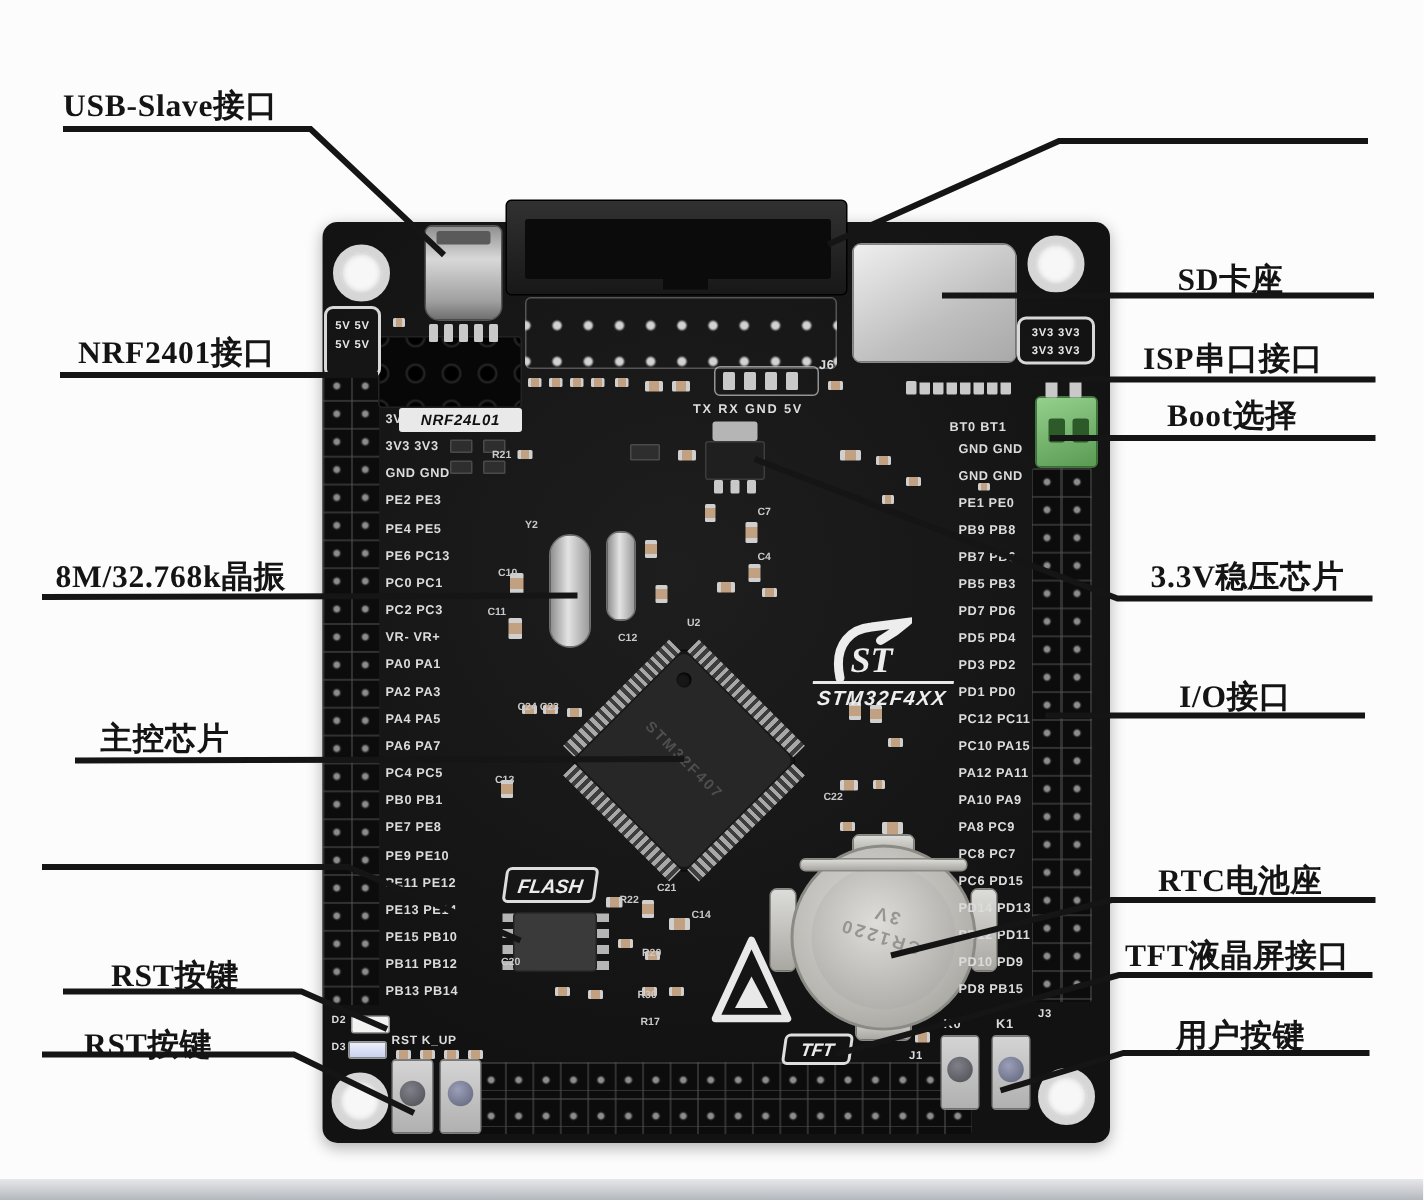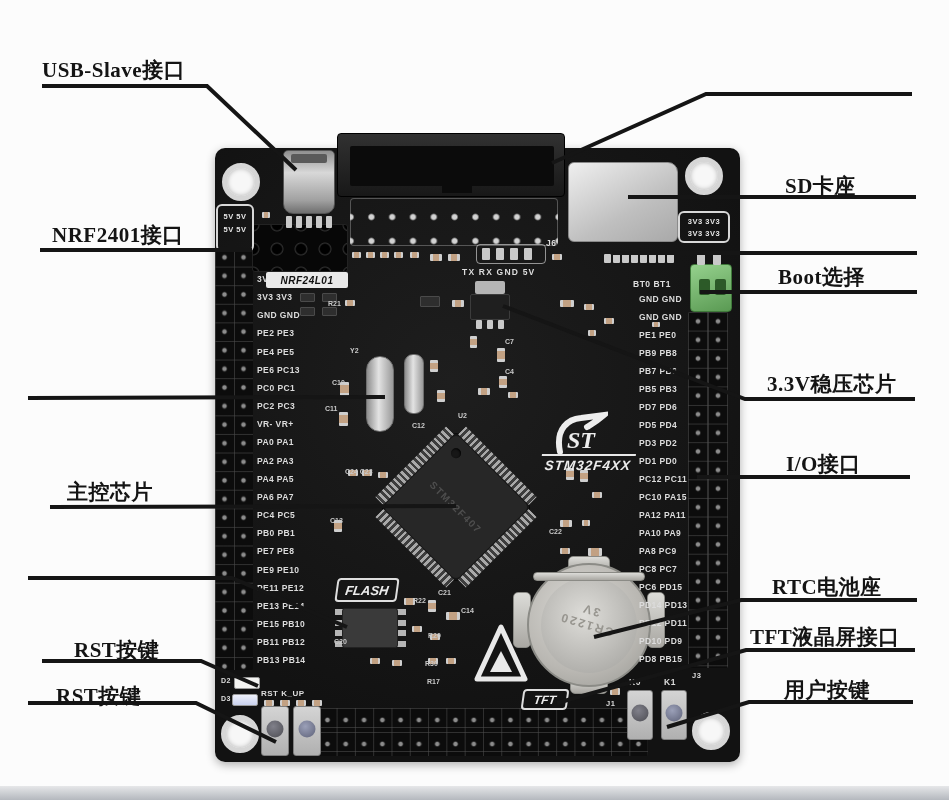--- a/index.html
+++ b/index.html
@@ -265,24 +265,26 @@
       <polyline points="503,306 745,399 915,399"></polyline>
       <polyline points="697,477 910,477"></polyline>
       <polyline points="594,637 741,600 917,600"></polyline>
       <polyline points="557,703 746,650 915,650"></polyline>
       <polyline points="667,727 749,702 913,702"></polyline>
     </g>
   </svg>
 
   <div class="ann" style="left:42px;top:56px">USB-Slave接口</div>
   <div class="ann" style="left:52px;top:221px">NRF2401接口</div>
+  <div class="ann" style="left:37px;top:370px">8M/32.768k晶振</div>
   <div class="ann" style="left:67px;top:478px">主控芯片</div>
   <div class="ann" style="left:74px;top:636px">RST按键</div>
   <div class="ann" style="left:56px;top:682px">RST按键</div>
   <div class="ann" style="left:785px;top:172px">SD卡座</div>
+  <div class="ann" style="left:762px;top:225px">ISP串口接口</div>
   <div class="ann" style="left:778px;top:263px">Boot选择</div>
   <div class="ann" style="left:767px;top:370px">3.3V稳压芯片</div>
   <div class="ann" style="left:786px;top:450px">I/O接口</div>
   <div class="ann" style="left:772px;top:573px">RTC电池座</div>
   <div class="ann" style="left:750px;top:623px">TFT液晶屏接口</div>
   <div class="ann" style="left:784px;top:676px">用户按键</div>
 
 <span class="desig" style="left: 350px; top: 347px;">Y2</span>
     <span class="desig" style="left: 458px; top: 412px;">U2</span>
     <span class="desig" style="left: 332px; top: 379px;">C10</span>

